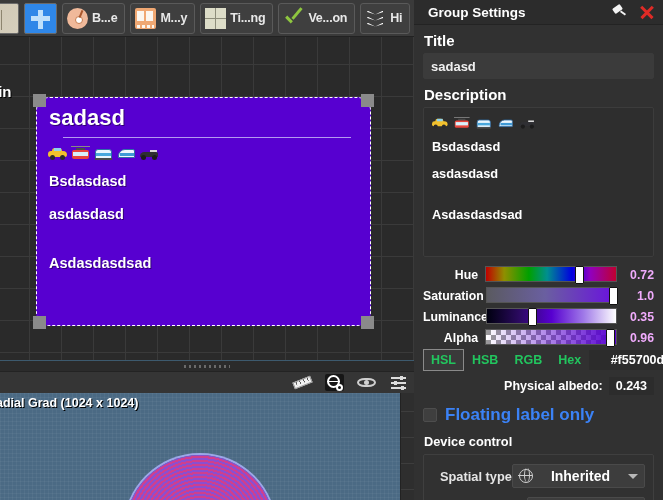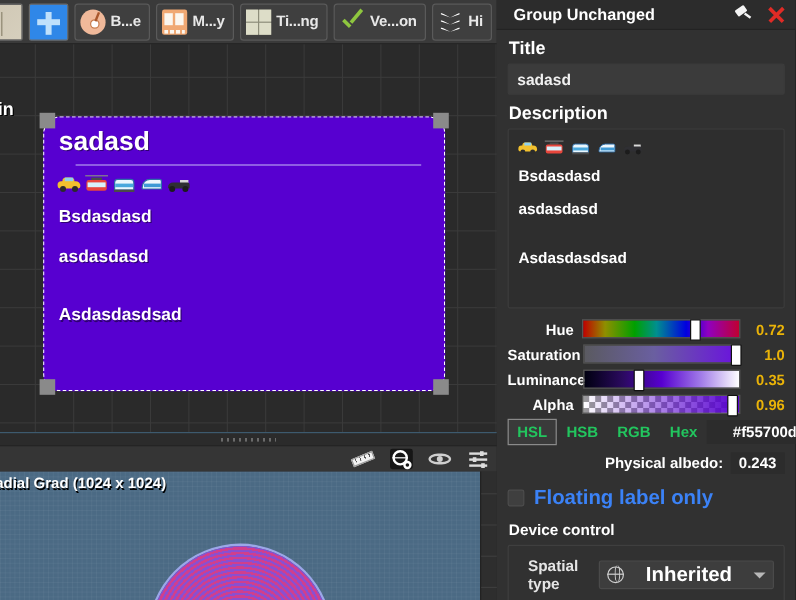--- a/index.html
+++ b/index.html
@@ -306,21 +306,21 @@
 
   
   .sliders { margin-top: 8px; }
   .srow { display: flex; align-items: flex-end; height: 17px; margin-bottom: 4px; }
   .sname { width: 63px; text-align: right; color: #ffffff; font-size: 12.3px; font-weight: bold; padding-right: 7px; }
   .strack { position: relative; width: 134px; height: 16px; border: 1px solid #555; }
   .sknob {
     position: absolute; top: -1px; width: 9px; height: 18px;
     background: #ffffff; border: 1.5px solid #111; border-radius: 1px; margin-left: -4.5px;
   }
-  .sval { width: 38px; text-align: right; color: #eab308; font-size: 12.3px; font-weight: bold; }
+  .sval { width: 38px; text-align: right; color: #f0abfc; font-size: 12.3px; font-weight: bold; }
 
   .tr-hue { background: linear-gradient(to right, #c00000, #8f8f00 14%, #00a000 33%, #008f8f 47%, #0000e0 66%, #9000c0 80%, #c00030 100%); }
   .tr-sat { background: linear-gradient(to right, #5a5a60, #6a5fa0 45%, #6a10e0 100%); }
   .tr-lum { background: linear-gradient(to right, #000010, #2b0a60 25%, #5700d0 50%, #a07ae8 75%, #ffffff 100%); }
   .tr-alpha {
     background-image:
       linear-gradient(to right, rgba(87,0,208,0), rgba(87,0,208,1)),
       repeating-conic-gradient(#ffffff 0% 25%, #9a9a9a 0% 50%);
     background-size: 100% 100%, 10px 10px;
   }
@@ -344,21 +344,21 @@
   .check-label { color: #3b82f6; font-size: 17px; font-weight: bold; }
 
   .section-label { color: #ffffff; font-size: 12.8px; font-weight: bold; margin: 9px 0 5px 1px; }
   .dev-box { border: 1px solid #3f3f3f; border-radius: 2px; padding: 9px 8px 10px 8px; }
   .dev-row { display: flex; align-items: center; margin-bottom: 9px; }
   .dev-row:last-child { margin-bottom: 0; }
   .dev-name { width: 96px; color: #e5e5e5; font-size: 12.8px; font-weight: bold; padding-left: 8px; }
   .dropdown {
     flex: 1; height: 24px; background: #3d3d3d; border: 1px solid #4a4a4a; border-radius: 2px;
     display: flex; align-items: center; gap: 18px; padding: 0 6px;
-    color: #ffffff; font-size: 17px; font-weight: bold;
+    color: #ffffff; font-size: 14px; font-weight: bold;
   }
   .globe-ic { width: 14px; height: 14px; border-radius: 50%; border: 1.6px solid #cfcfcf; position: relative; flex: none; }
   .globe-ic::before { content:""; position: absolute; left: -1.6px; top: 4.5px; width: 14px; height: 1.4px; background: #cfcfcf; }
   .globe-ic::after { content:""; position: absolute; left: 4.5px; top: -1.6px; width: 3.5px; height: 14px; border-left: 1.4px solid #cfcfcf; border-right: 1.4px solid #cfcfcf; border-radius: 50%; }
   .dd-arrow { margin-left: auto; width: 0; height: 0; border-left: 5px solid transparent; border-right: 5px solid transparent; border-top: 5px solid #b8b8b8; flex: none; }
   .dd-text { white-space: nowrap; }
 </style>
 </head>
 <body>
 
@@ -489,21 +489,21 @@
       <span class="tick" style="top:18px"></span>
       <span class="tick" style="top:44px"></span>
       <span class="tick" style="top:70px"></span>
       <span class="tick" style="top:96px"></span>
     </div>
   </div>
 
   <div class="panel">
 
     <div class="panel-header">
-      <span class="panel-title">Group Unchanged</span>
+      <span class="panel-title">Group Settings</span>
       <span class="pin-ic">
           <i class="head"></i>
           <i class="needle"></i>
         </span>
       <span class="close-ic"></span>
     </div>
 
     <div class="p-body">
 
       <div class="p-label">Title</div>

